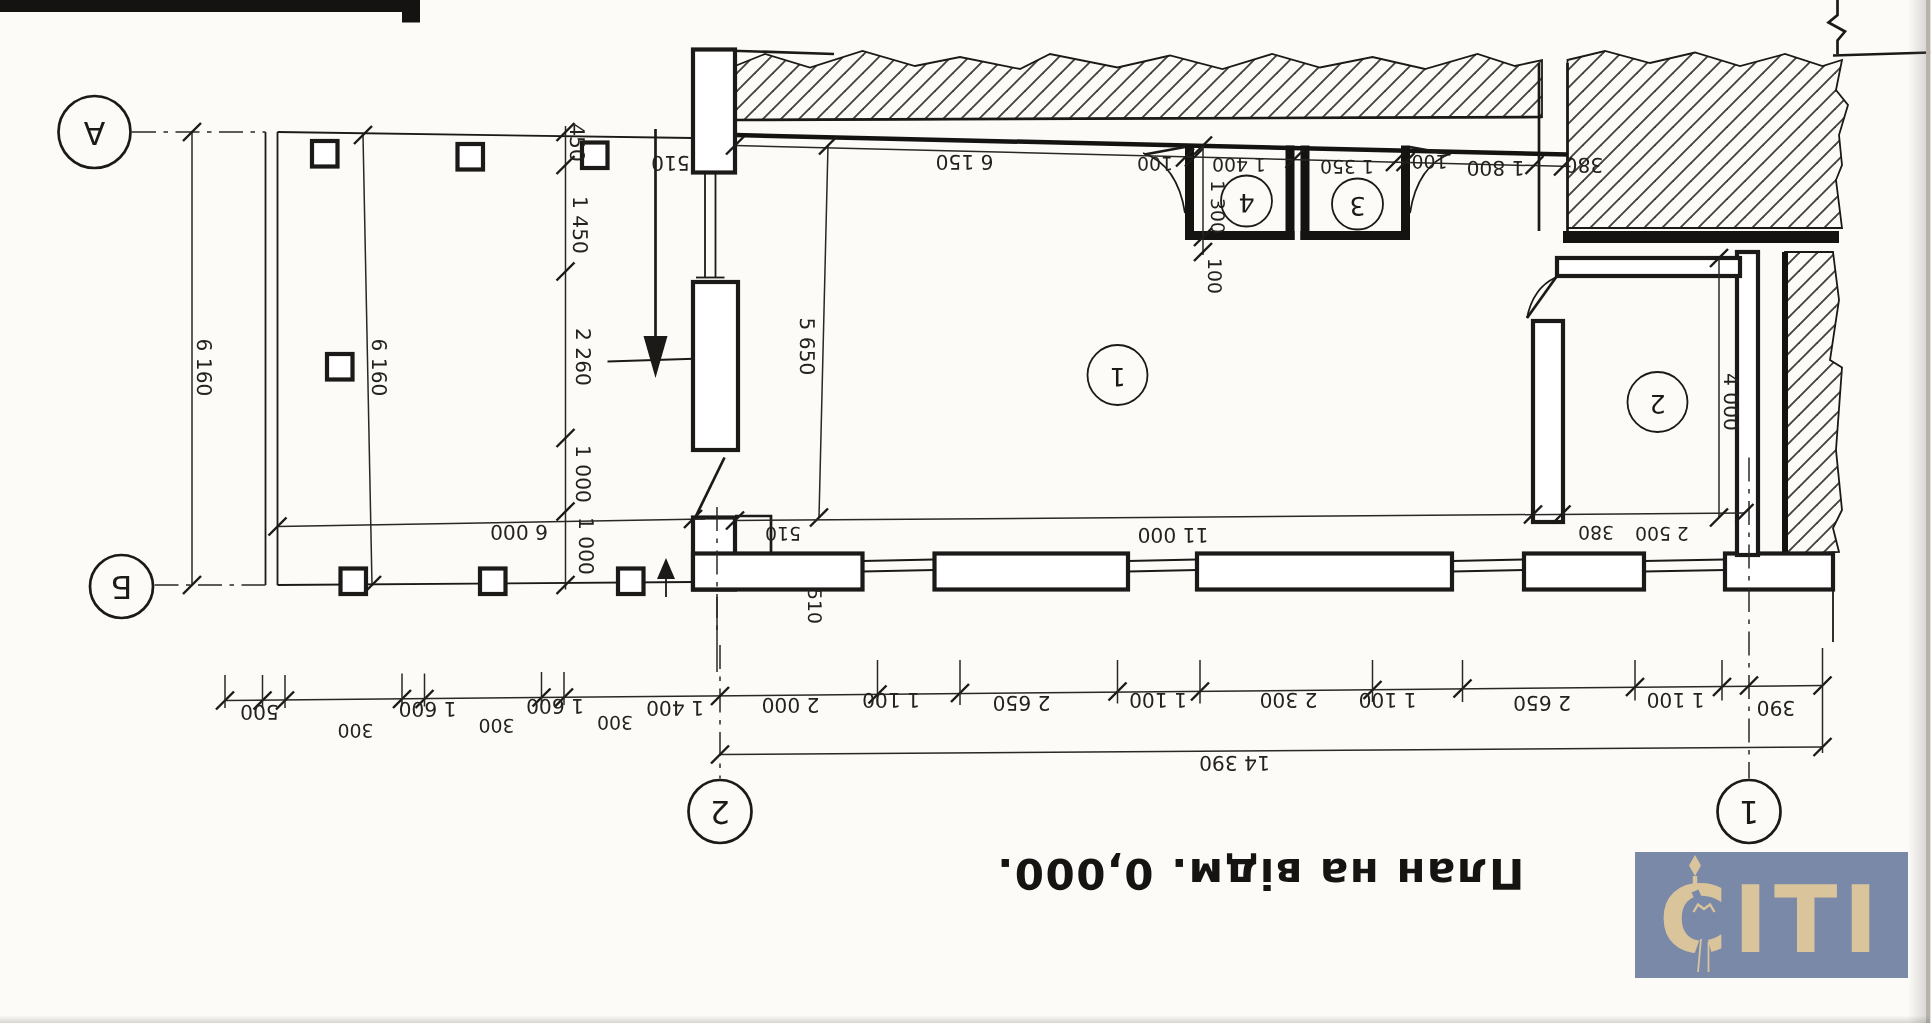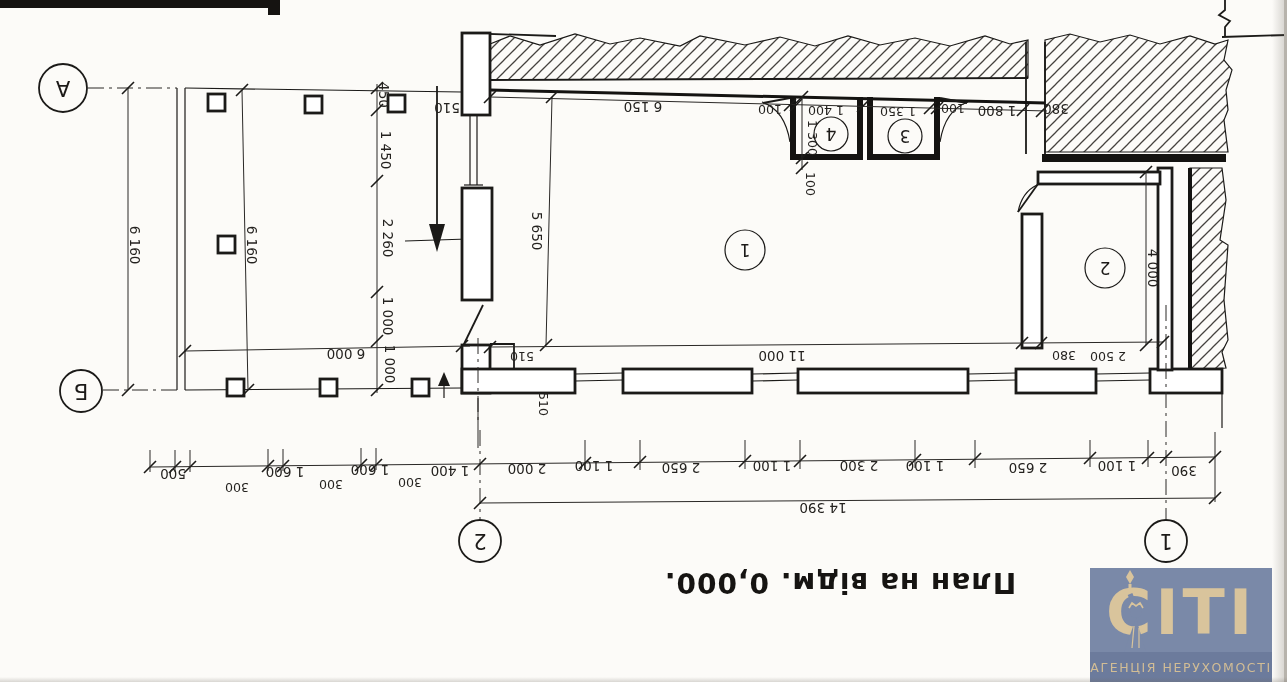--- a/index.html
+++ b/index.html
@@ -355,22 +355,19 @@
       <polygon points="18,0 22,7 18,14 14,7" fill="#d9c49c"></polygon>
       <line x1="18" y1="14" x2="18" y2="24" stroke="#d9c49c" stroke-width="3"></line>
       <line x1="18" y1="24" x2="24" y2="38" stroke="#7a89a8" stroke-width="5"></line>
       <circle cx="24" cy="42" r="6" fill="#7a89a8"></circle>
       <polyline points="17,38 20,33 24,36 28,33 31,38" fill="none" stroke="#d9c49c" stroke-width="1.6"></polyline>
       <polygon points="24,48 12,82 34,82" fill="#7a89a8"></polygon>
       <line x1="22" y1="56" x2="20" y2="78" stroke="#d9c49c" stroke-width="1.2"></line>
       <line x1="27" y1="58" x2="27" y2="78" stroke="#d9c49c" stroke-width="1.2"></line>
     </svg>
   </div>
-  <div class="band">
-    <span>АГЕНЦІЯ НЕРУХОМОСТІ</span>
-  </div>
 </div>
 
 <div class="edge-r"></div>
 <div class="edge-rl"></div>
 <div class="edge-b"></div>
 
 </div>
 
 </body></html>

